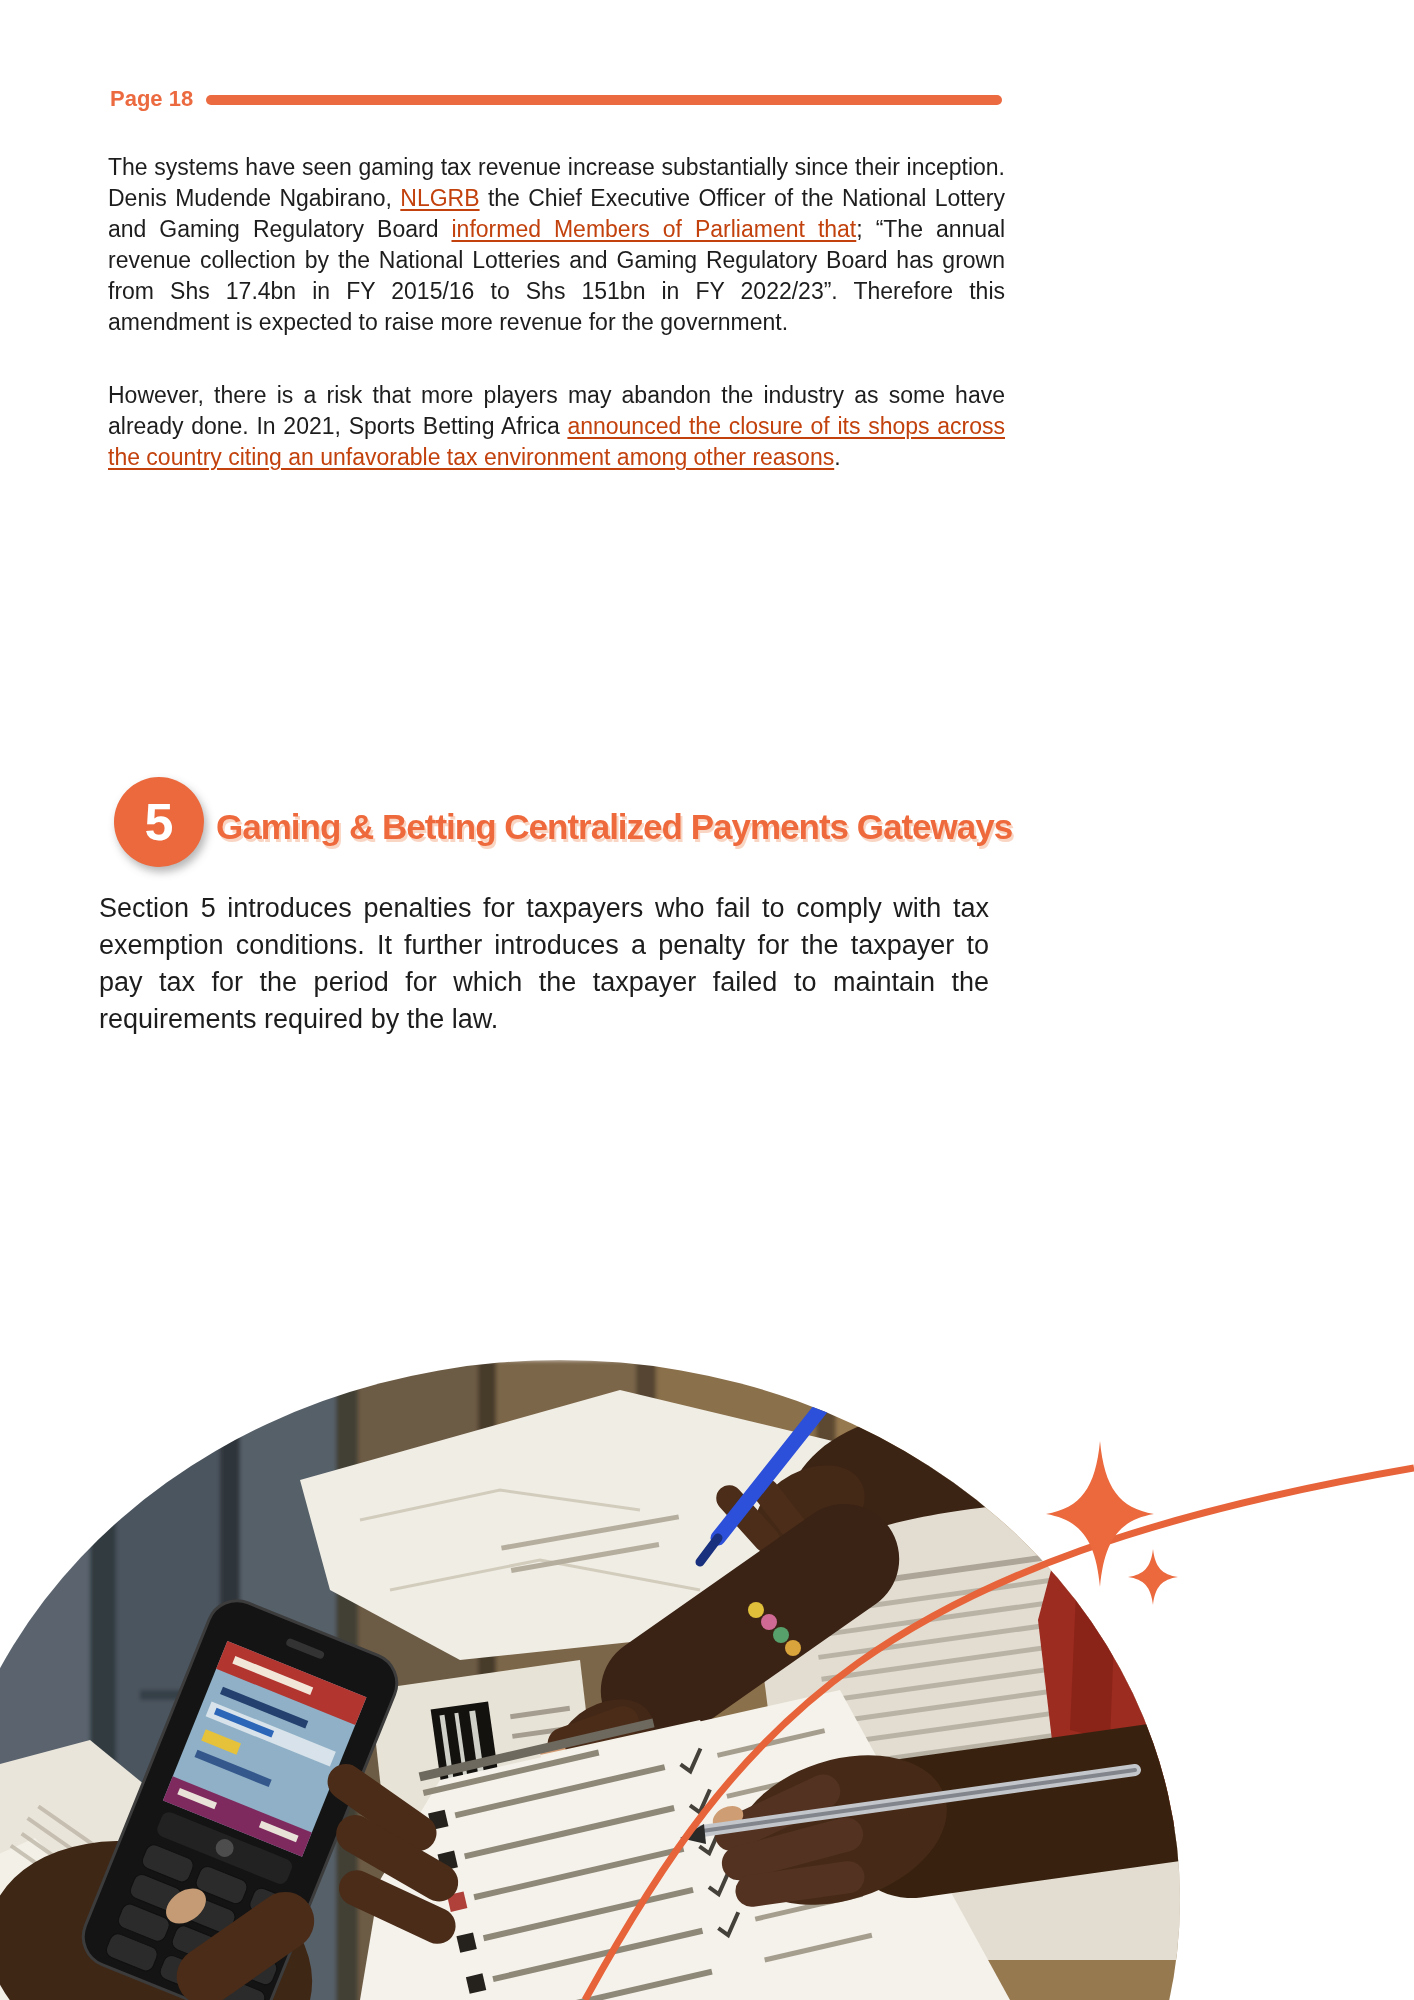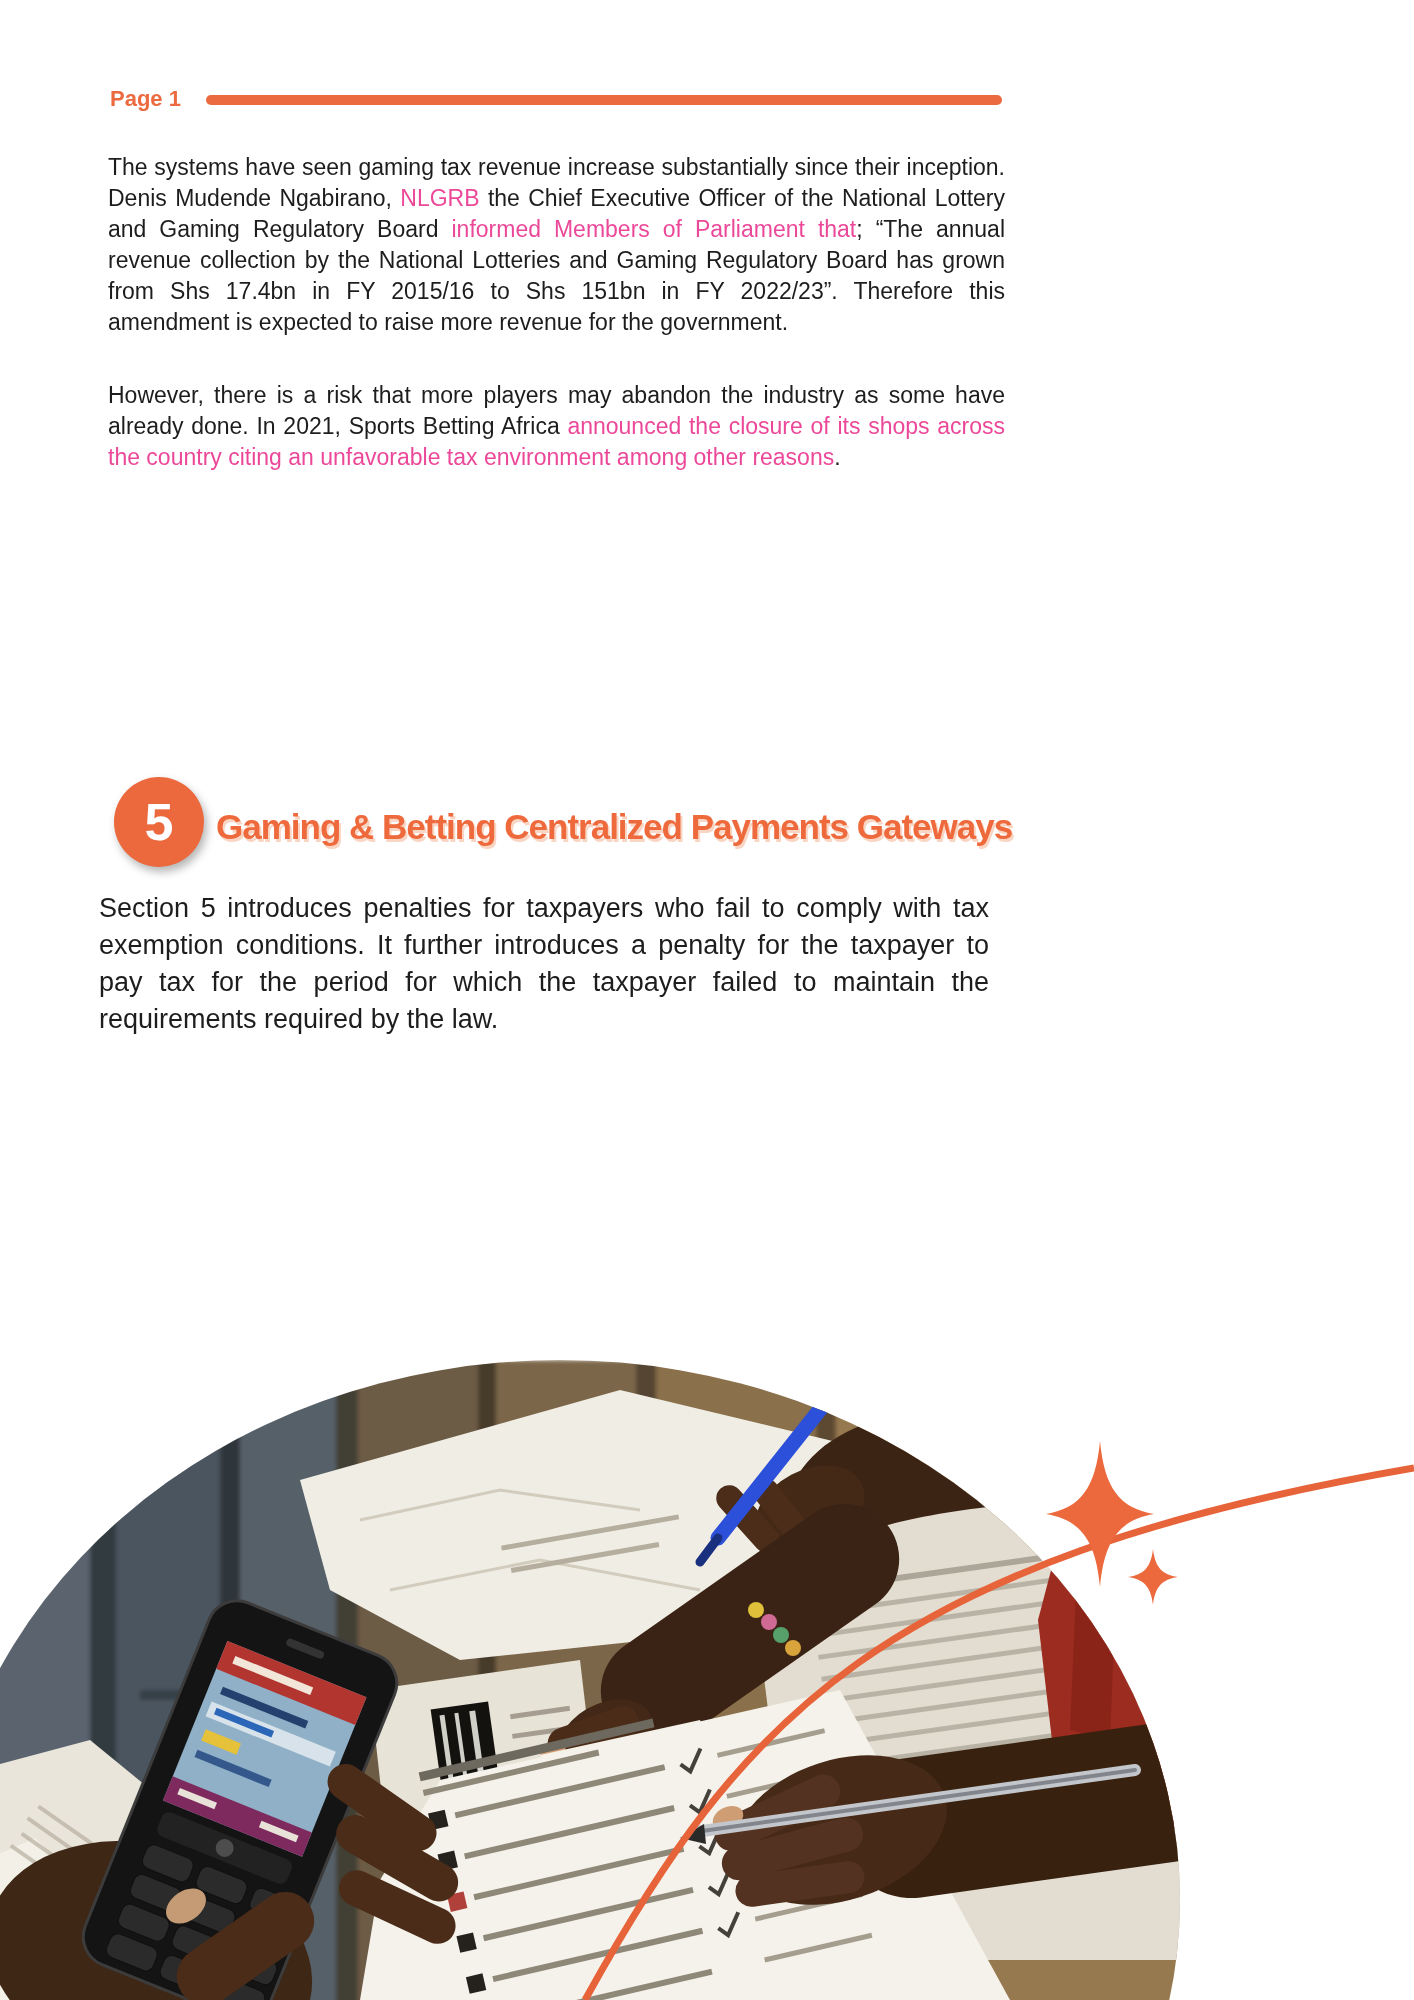--- a/index.html
+++ b/index.html
@@ -10,42 +10,42 @@
   .header-rule{position:absolute;left:206px;top:95px;width:796px;height:10px;border-radius:5px;background:#EC6A3F;}
   
   .body-text{position:absolute;left:108px;width:897px;font-size:23px;line-height:31px;
              text-align:justify;margin:0;color:#1d1d1d;}
   .intro-p1{top:152px;}
   .intro-p2{top:380px;}
   .body-text-lg{position:absolute;left:95px;width:890px;font-size:27px;line-height:37px;
              text-align:justify;margin:4px;color:#1d1d1d;}
   .sec-p1{top:886px;}
   .sec-p2{top:1096px;}
-  .doc-link{color:#ec4899;text-underline-offset:3px;text-decoration-thickness:2px;cursor:pointer;}
+  .doc-link{color:#c2410c;text-decoration:underline;text-underline-offset:3px;text-decoration-thickness:2px;cursor:pointer;}
   
   .badge{position:absolute;left:114px;top:777px;width:90px;height:90px;border-radius:50%;
          background:#EB693D;display:flex;align-items:center;justify-content:center;
          box-shadow:3px 5px 8px rgba(90,90,90,.45);}
   .badge span{color:#ffffff;font-size:52px;font-weight:bold;}
   .section-title{position:absolute;left:208px;top:799px;margin:8px;font-size:35px;font-weight:bold;
          letter-spacing:-1px;color:#EE6A3C;white-space:nowrap;
          text-shadow:2px 3px 0 rgba(244,178,148,.55);}
   
   .photo-blob{position:absolute;left:-60px;top:1360px;width:1240px;height:1080px;border-radius:50%;
          overflow:hidden;z-index:1;}
   .photo-blob svg{display:block;width:100%;height:100%;}
   
   .overlay{position:absolute;left:0;top:0;width:1414px;height:2000px;z-index:2;pointer-events:none;}
 </style>
 </head>
 <body>
 
 <div class="page">
 
-  <span class="page-label">Page 1</span>
+  <span class="page-label">Page 18</span>
   <div class="header-rule"></div>
 
   <p class="body-text intro-p1"><span>The systems have seen gaming tax revenue increase substantially since their inception. Denis Mudende Ngabirano, </span><a class="doc-link">NLGRB</a><span> the Chief Executive Officer of the National Lottery and Gaming Regulatory Board </span><a class="doc-link">informed Members of Parliament that</a><span>; “The annual revenue collection by the National Lotteries and Gaming Regulatory Board has grown from Shs 17.4bn in FY 2015/16 to Shs 151bn in FY 2022/23”. Therefore this amendment is expected to raise more revenue for the government.</span></p>
 
   <p class="body-text intro-p2"><span>However, there is a risk that more players may abandon the industry as some have already done. In 2021, Sports Betting Africa </span><a class="doc-link">announced the closure of its shops across the country citing an unfavorable tax environment among other reasons</a><span>.</span></p>
 
   <div class="badge">
     <span>5</span>
   </div>
   <h2 class="section-title">Gaming &amp; Betting Centralized Payments Gateways</h2>

